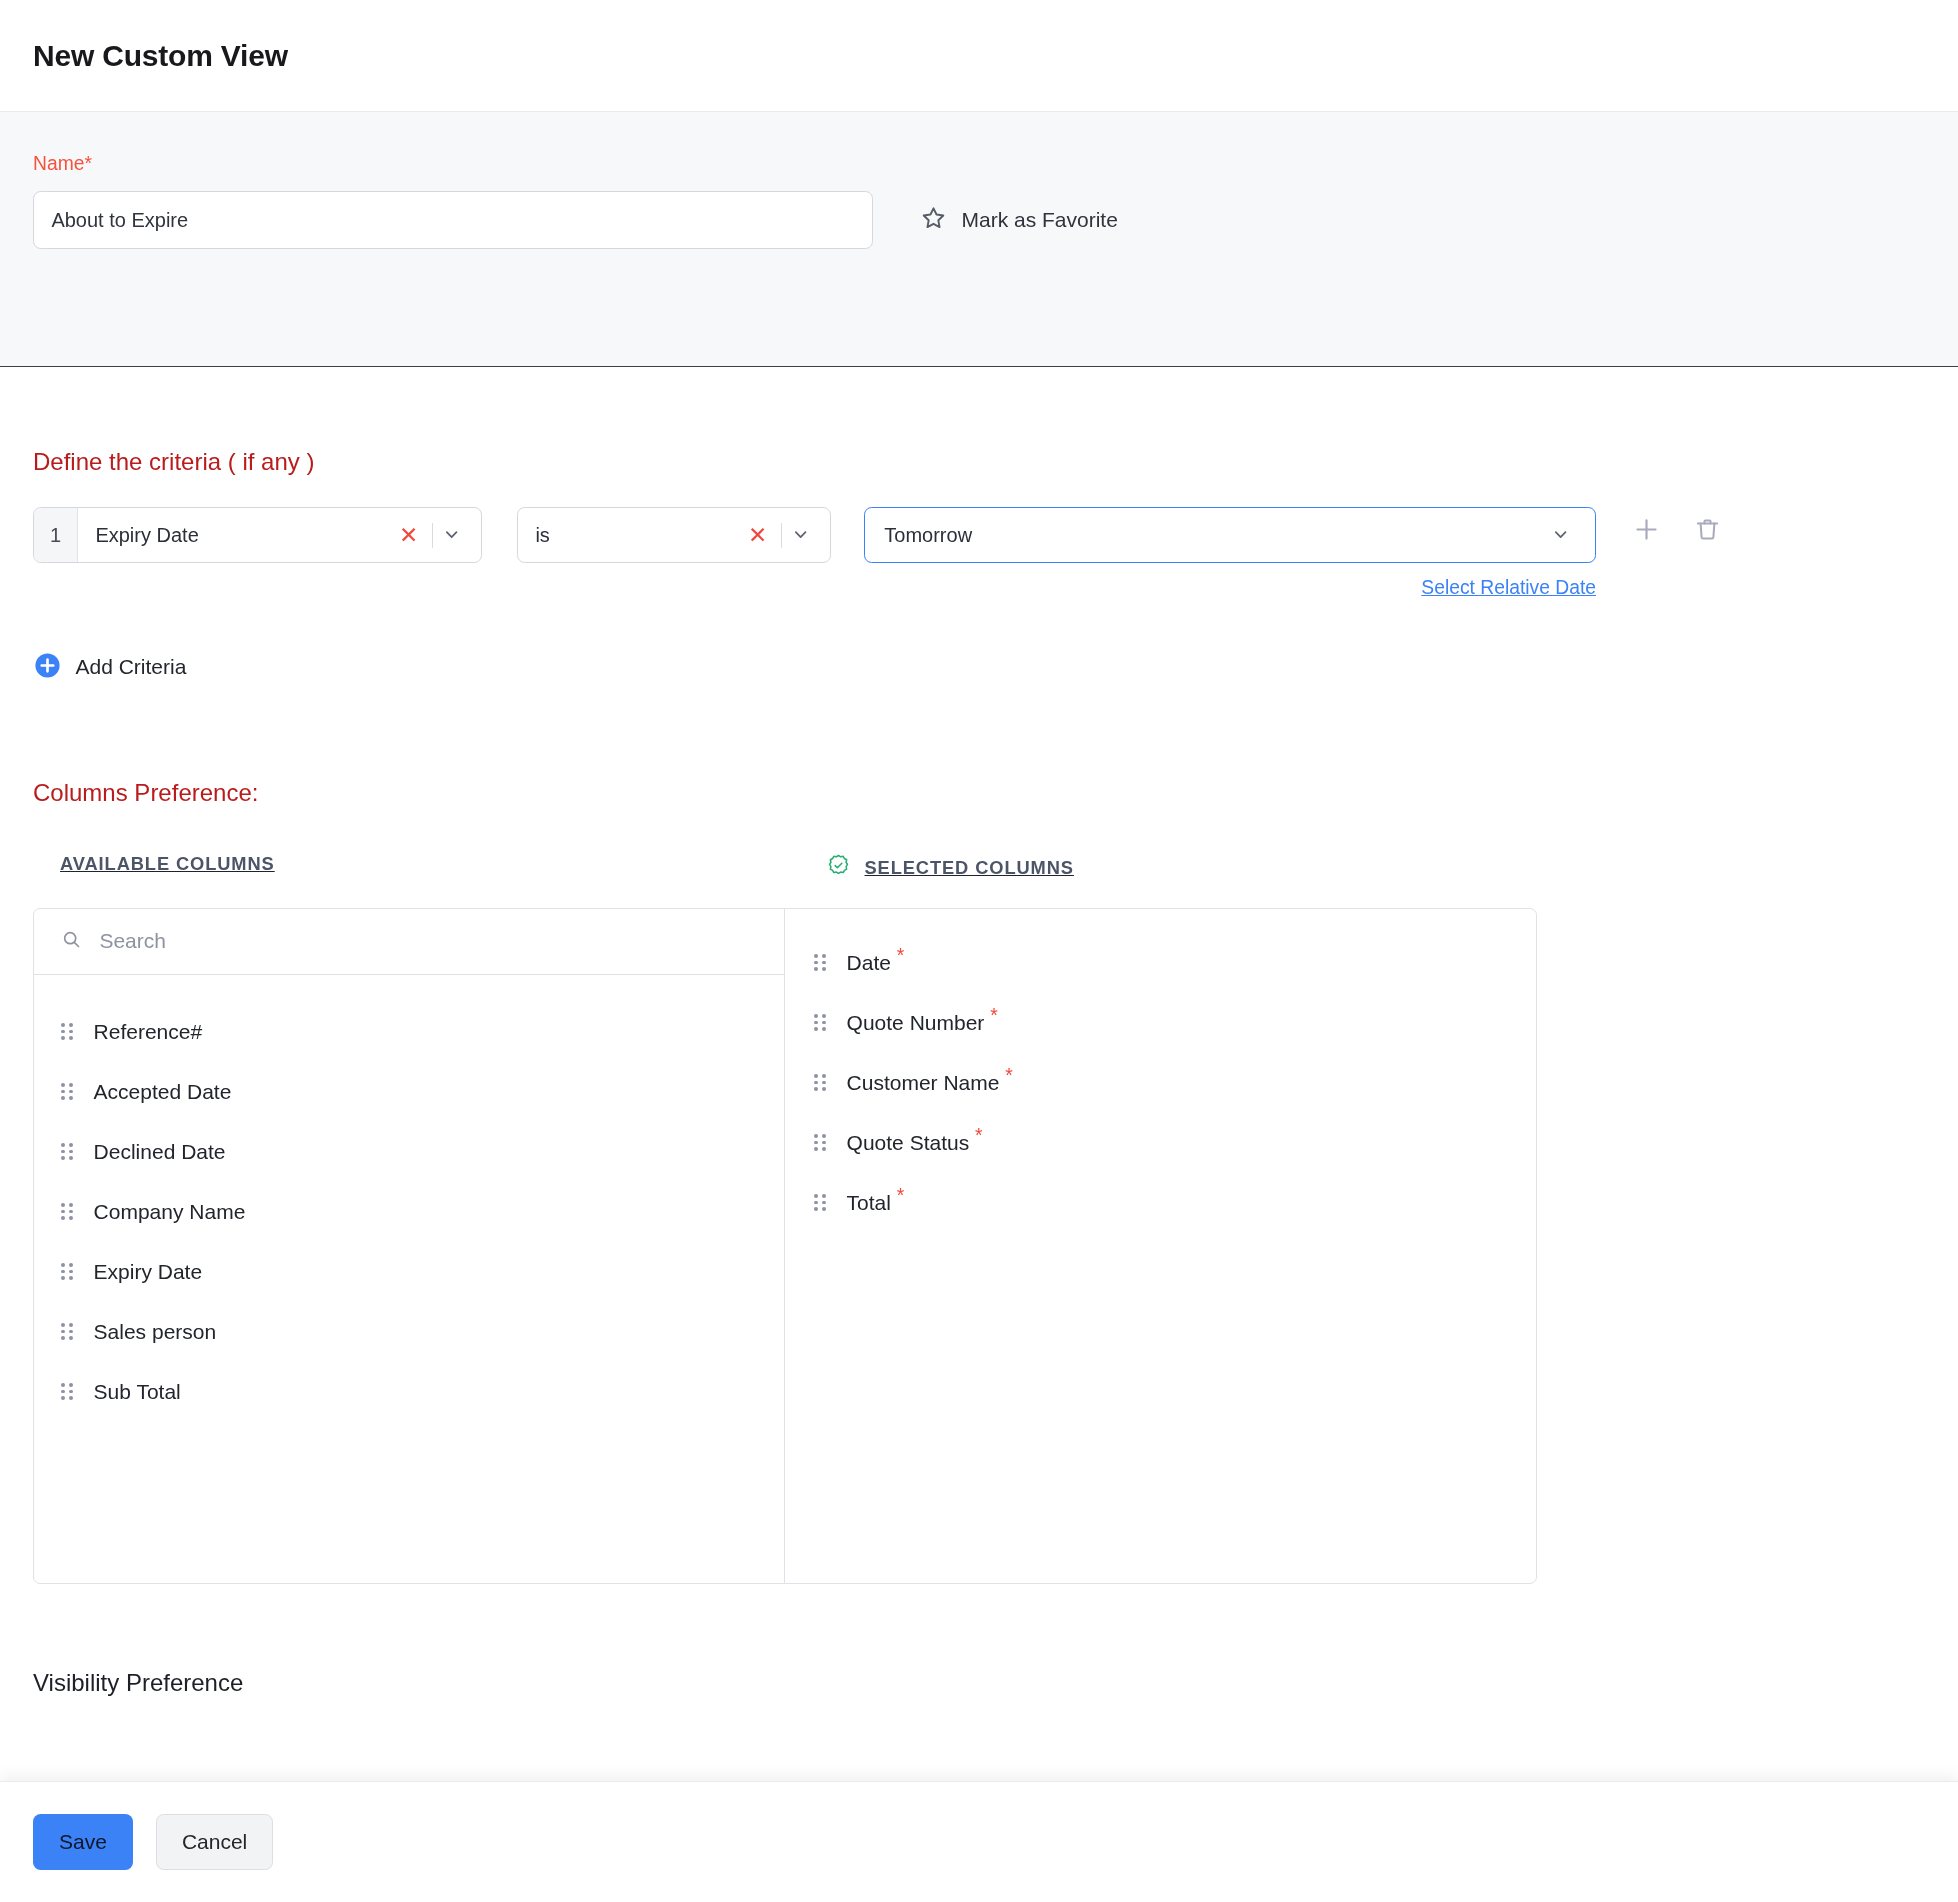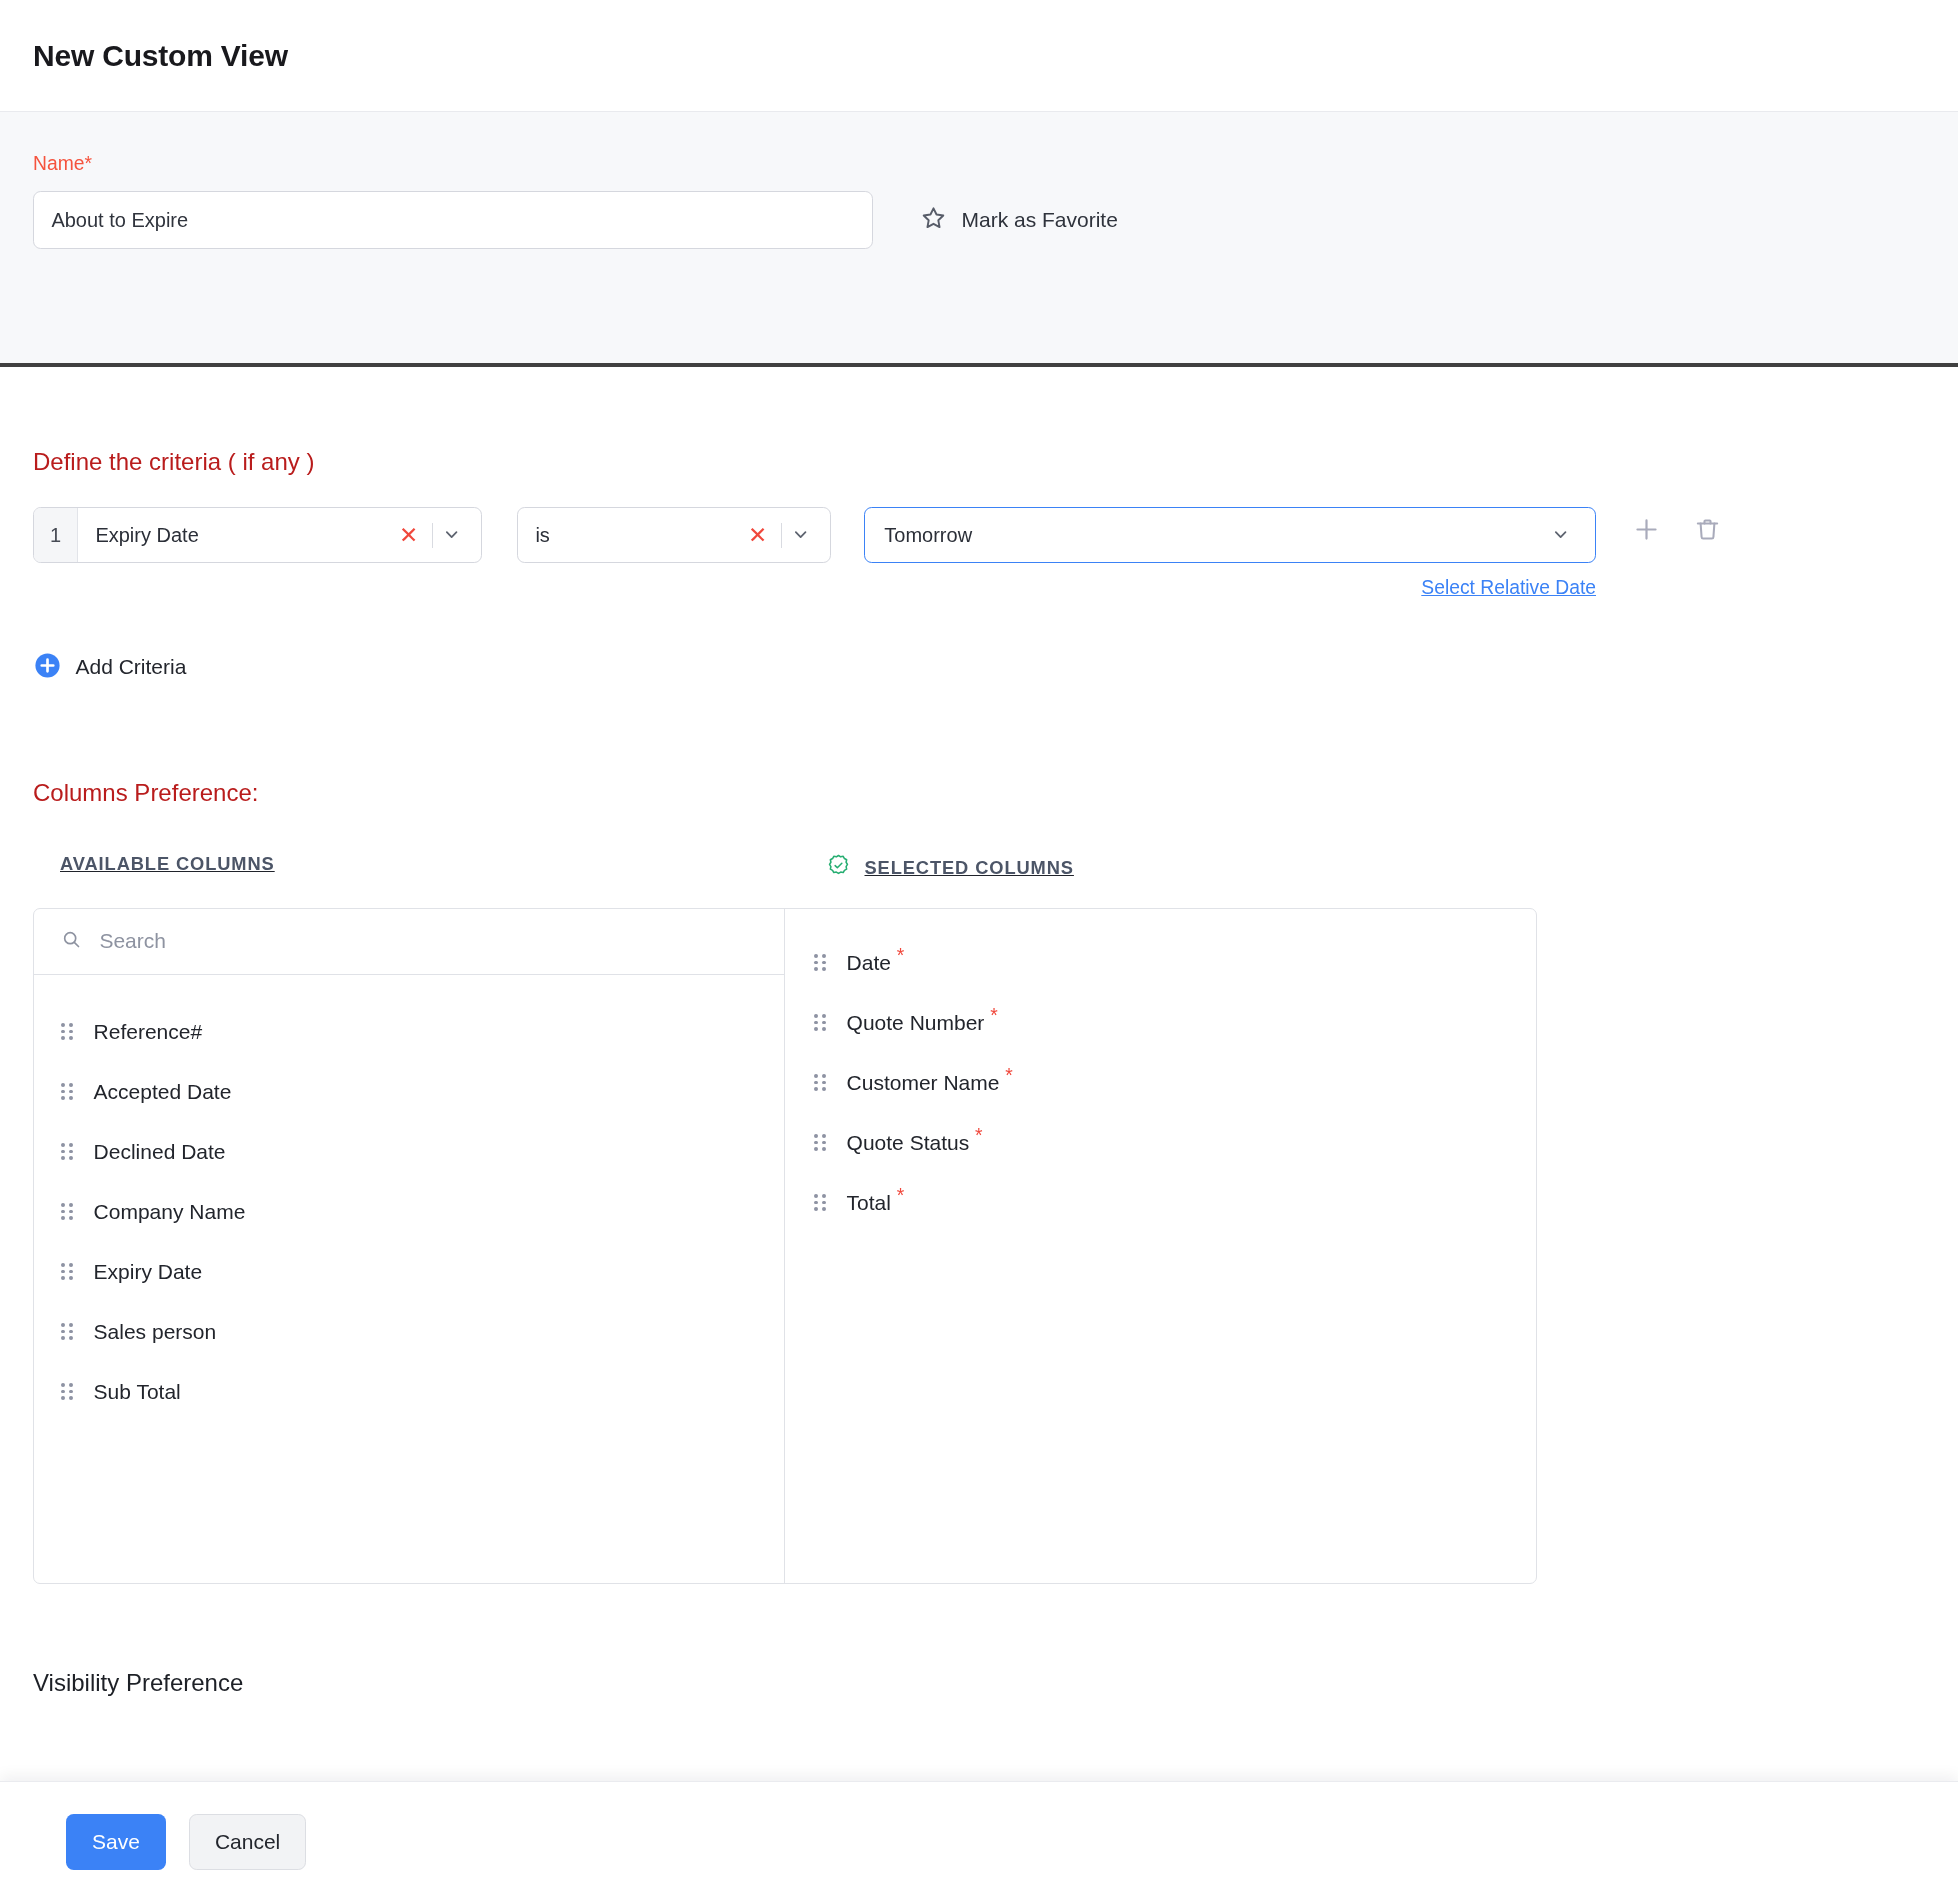--- a/index.html
+++ b/index.html
@@ -26,21 +26,21 @@
   .page-title {
     font-size: 30px;
     font-weight: bold;
     letter-spacing: -0.2px;
     color: #19191d;
   }
 
   
   .name-band {
     background: #f7f8fa;
-    border-bottom: 4px solid #404040;
+    border-bottom: 1px solid #404040;
     padding: 41px 33px 42px 33px;
     height: 255px;
   }
   .field-label {
     font-size: 19.3px;
     color: #f5533d;
     margin-bottom: 16.4px;
     display: block;
   }
   .name-row { display: flex; align-items: center; }
@@ -242,21 +242,21 @@
   }
   .btn {
     height: 56px;
     border-radius: 7.7px;
     font-size: 21px;
     font-family: "Liberation Sans", sans-serif;
     cursor: pointer;
     border: 1px solid transparent;
     padding: 0 25px;
   }
-  .btn-primary { background: #3b82f6; color: #ffffff; margin-left: 33px; }
+  .btn-primary { background: #3b82f6; color: #0f172a; }
   .btn-secondary { background: #f2f3f5; color: #23262d; border-color: #dcdee3; }
 </style>
 </head>
 <body>
 
 <div class="page-header">
   <div class="page-title">New Custom View</div>
 </div>
 
 <div class="name-band">

